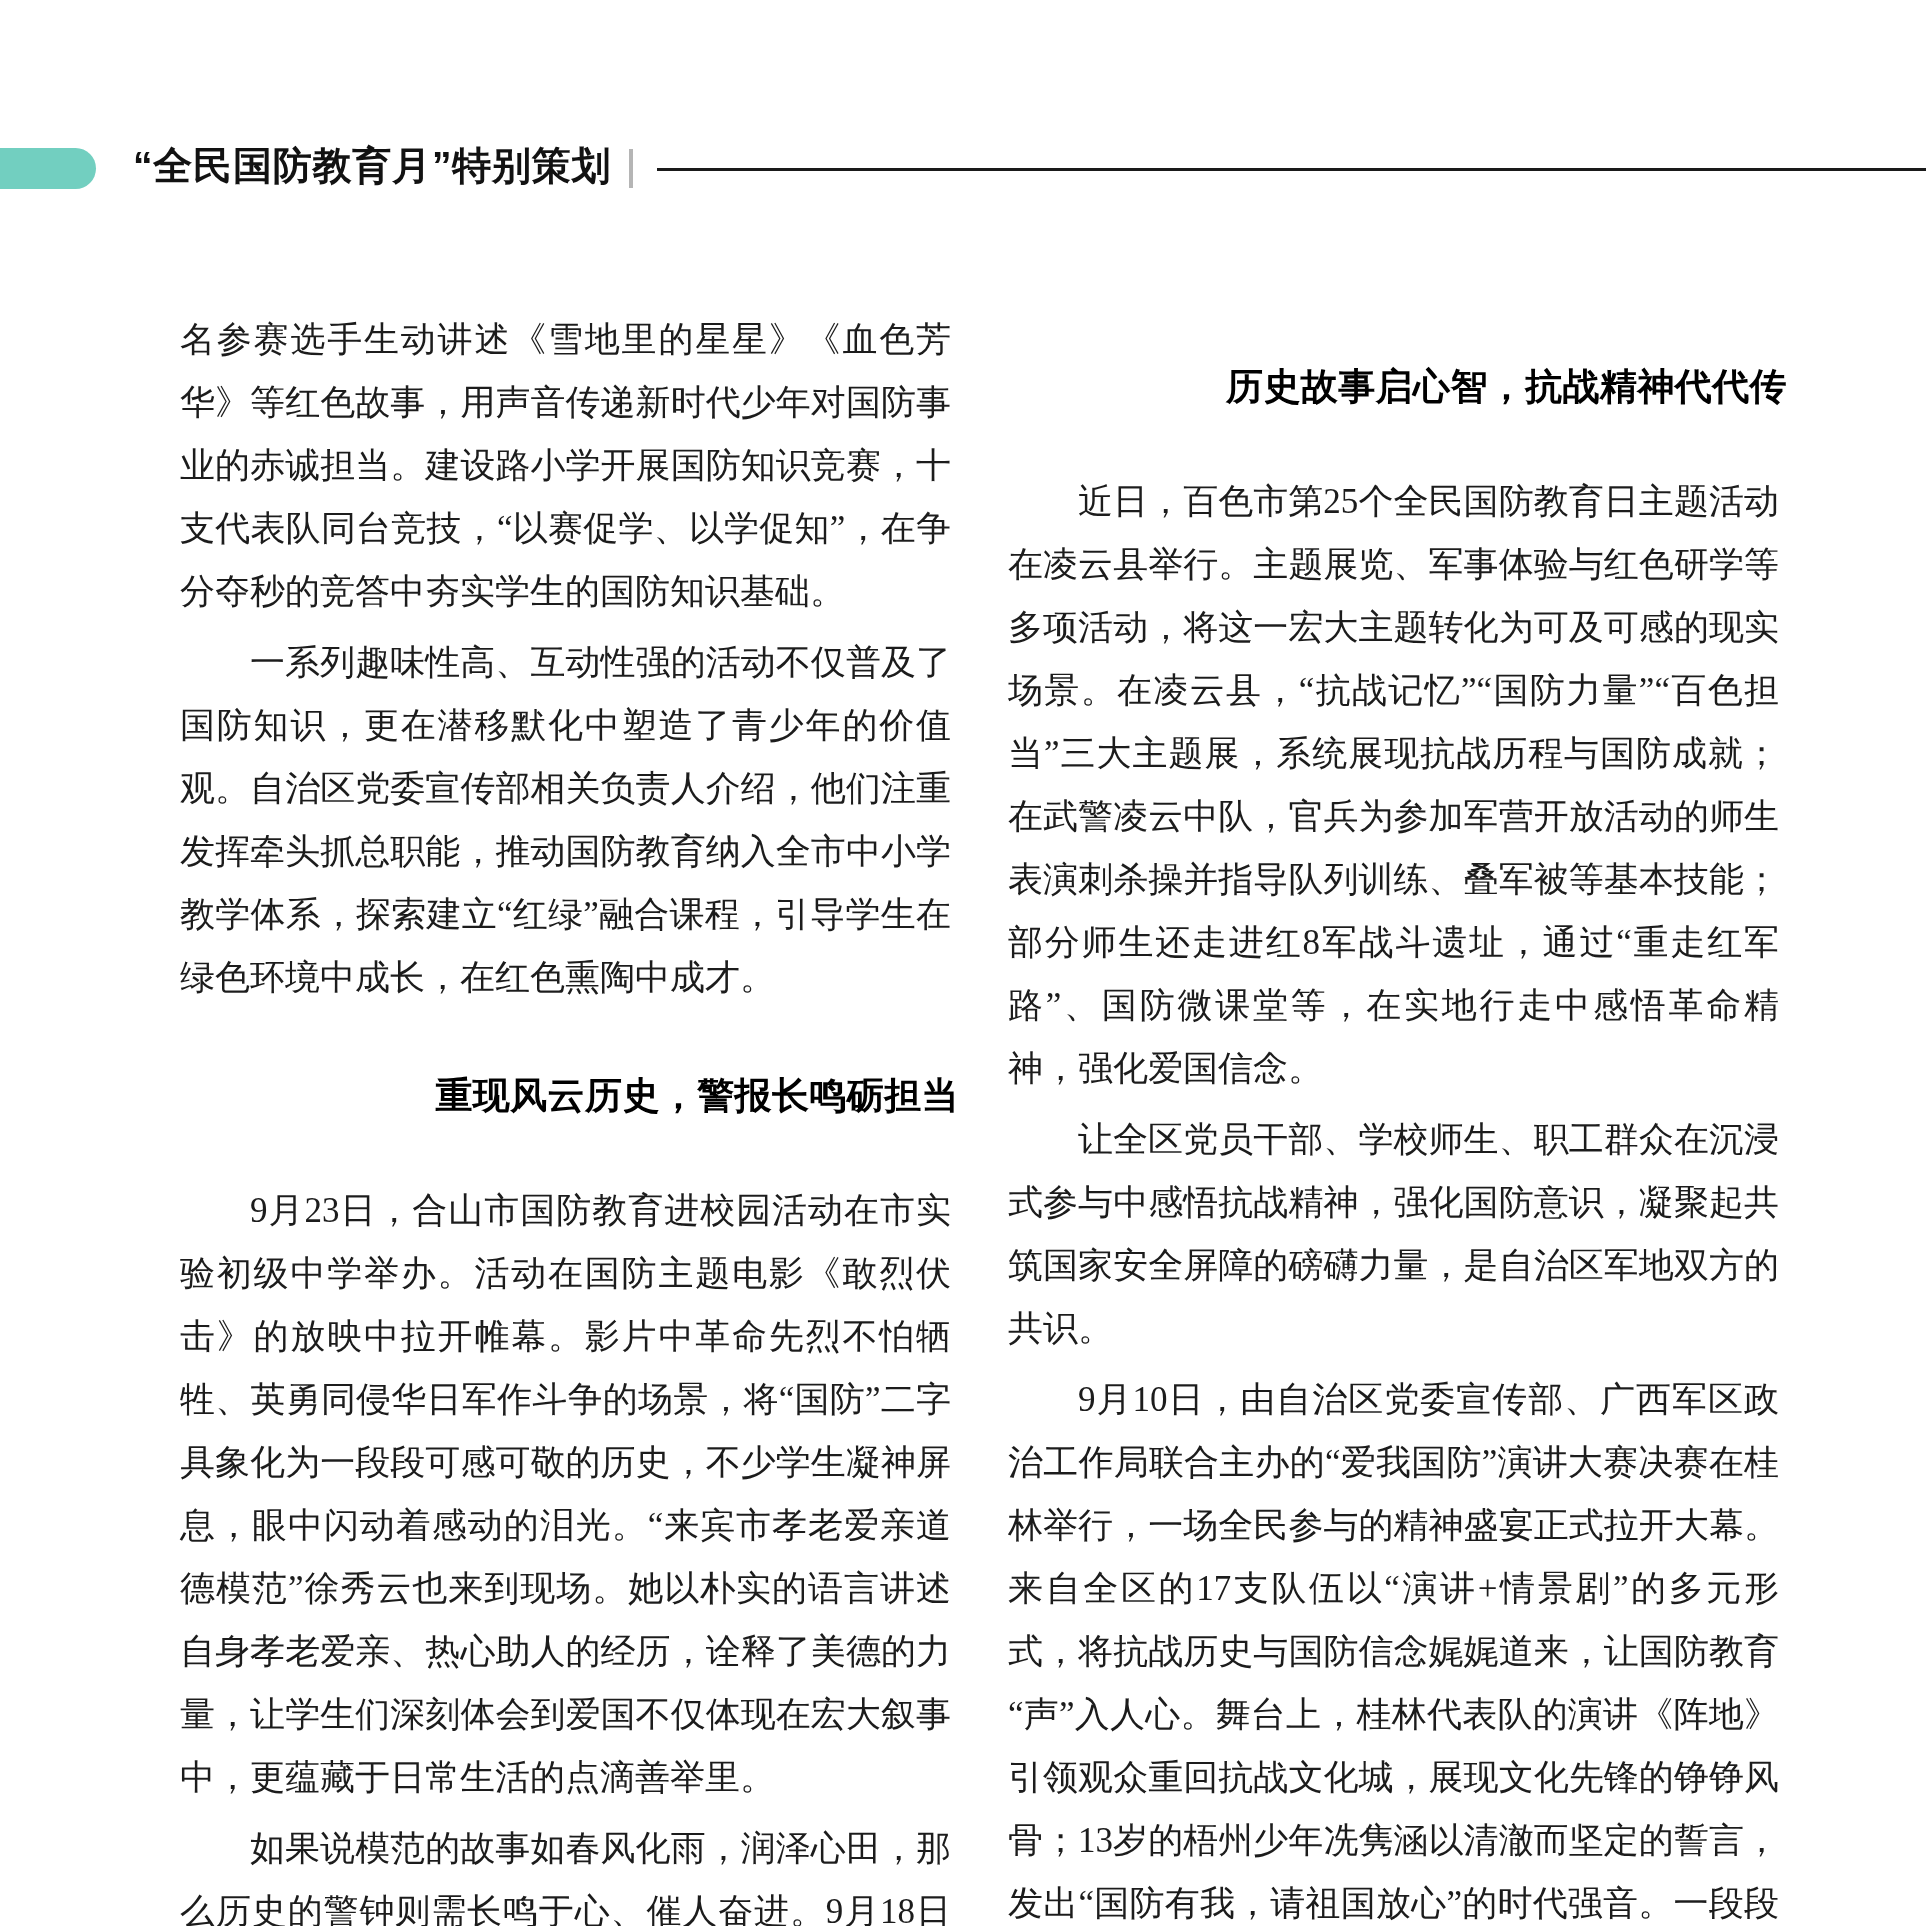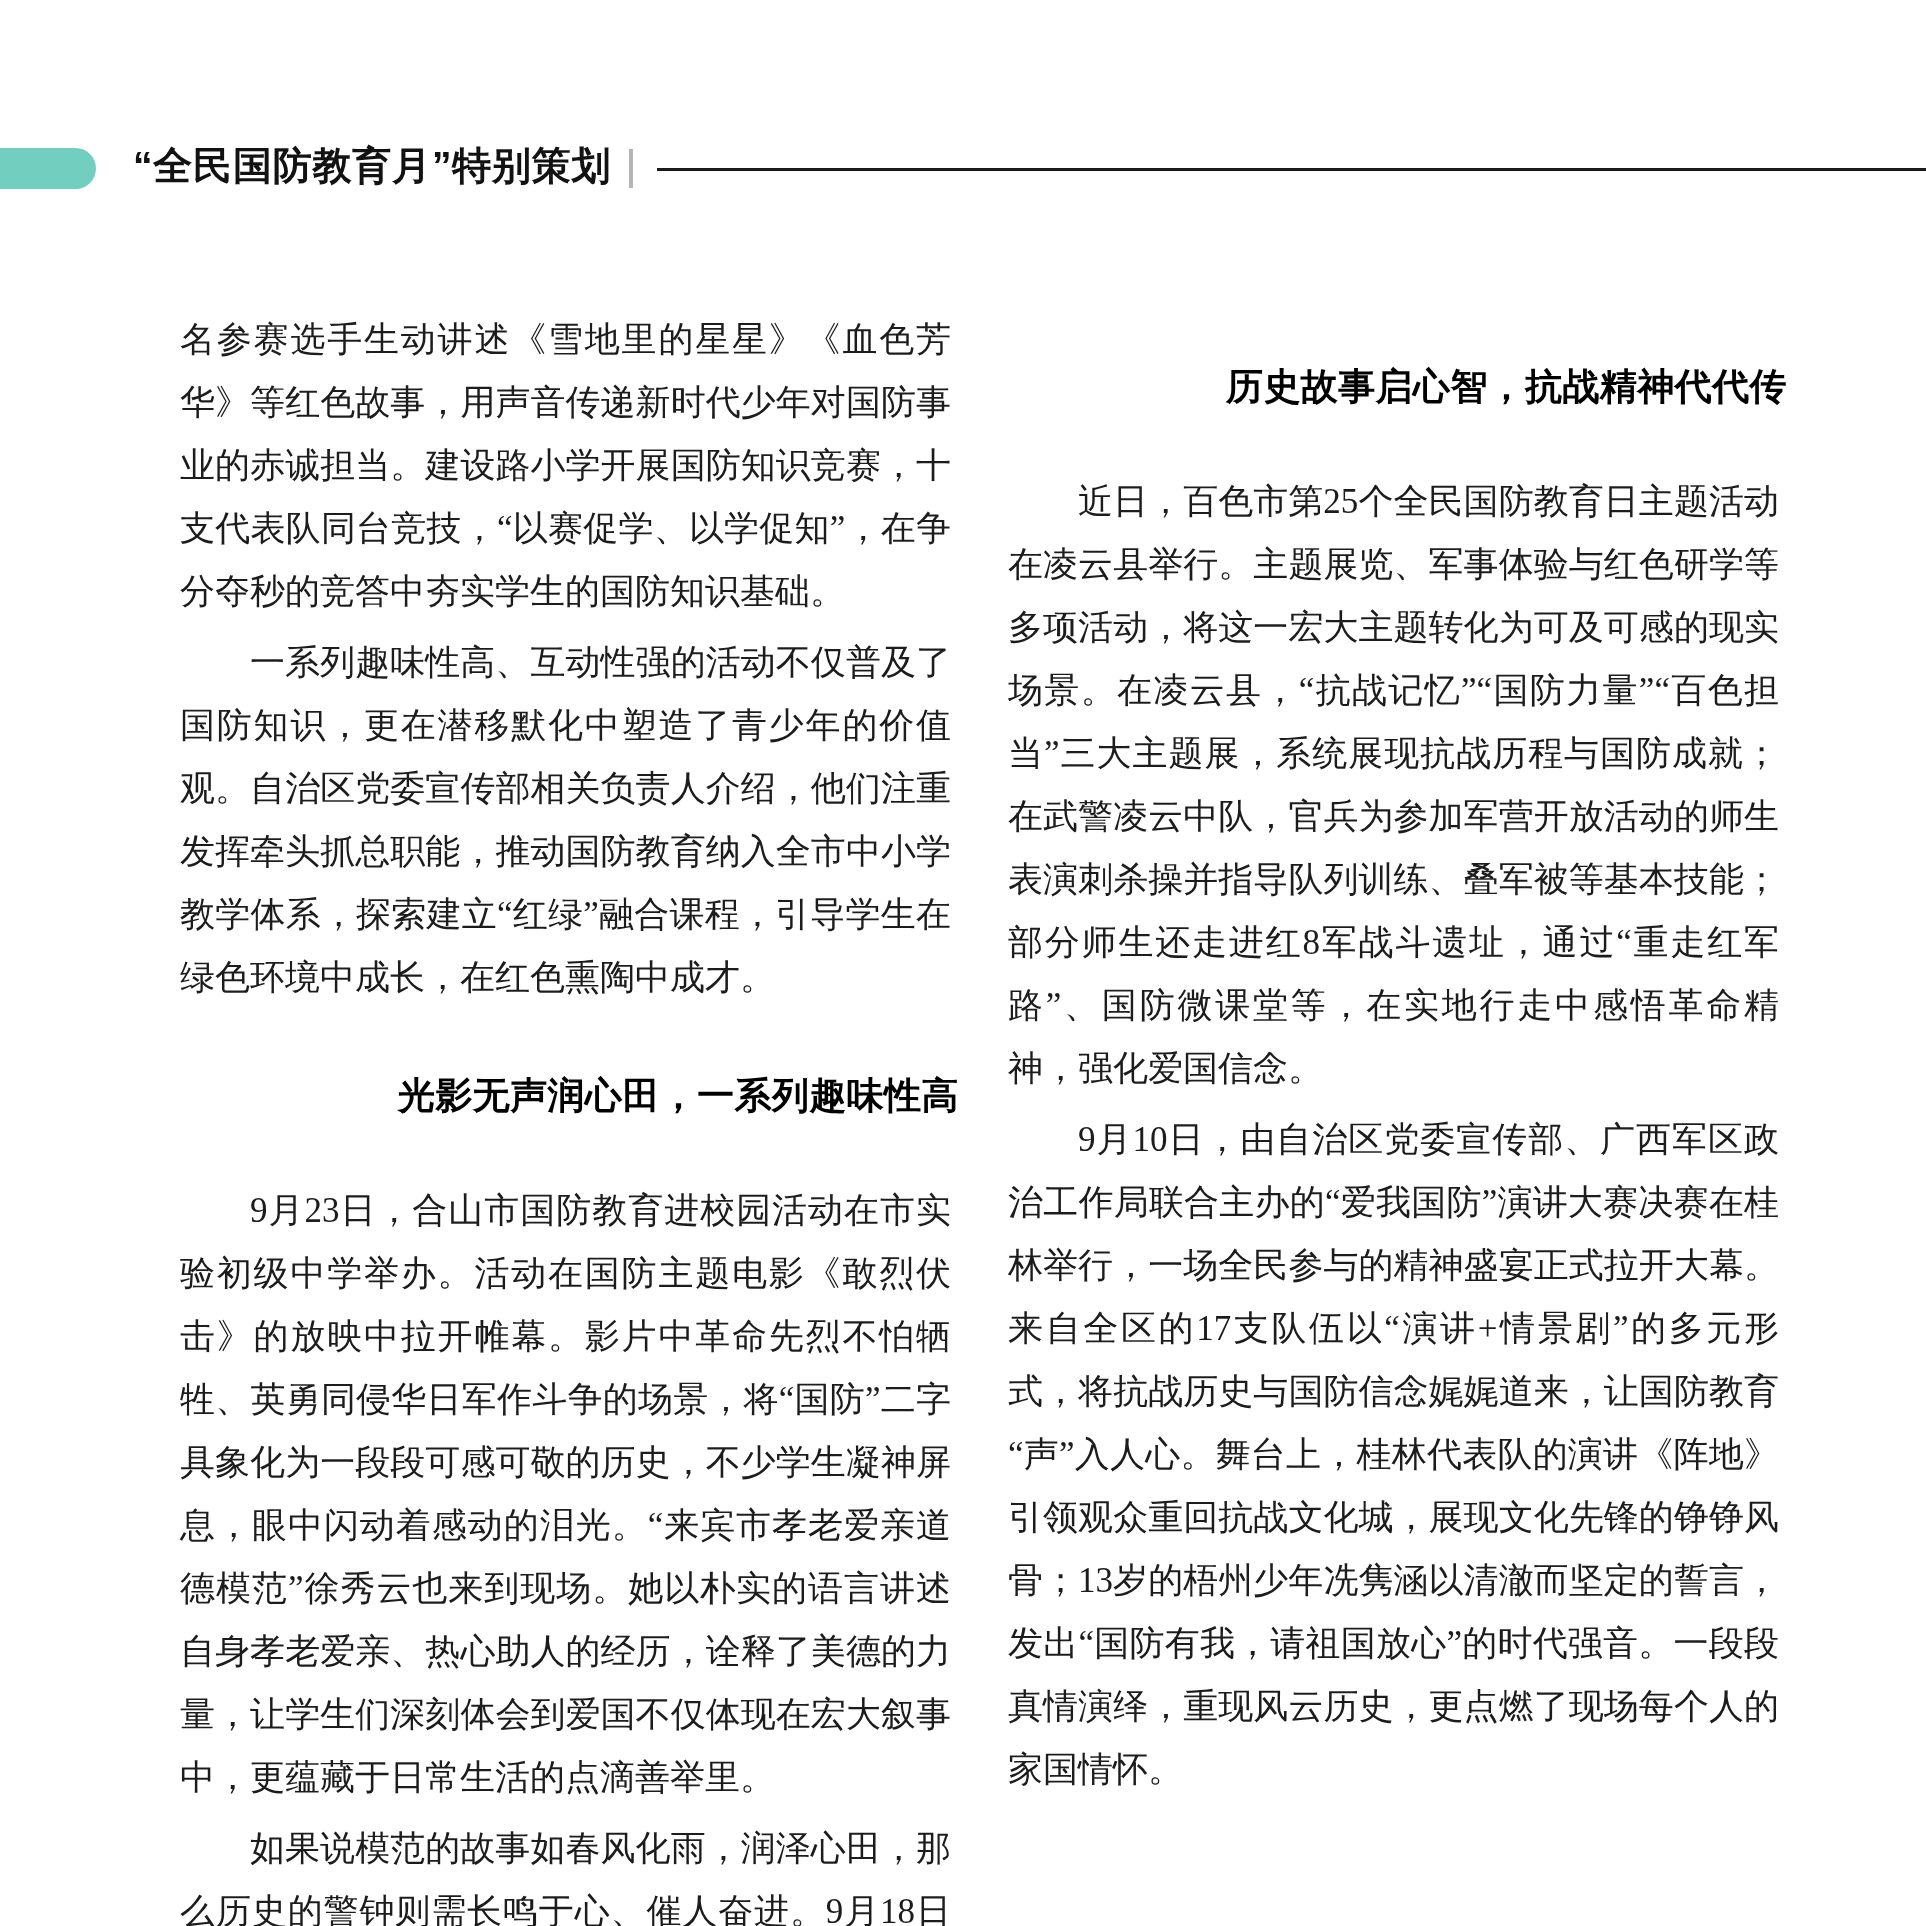--- a/index.html
+++ b/index.html
@@ -95,26 +95,27 @@
   <div class="header-tab"></div>
   <div class="header-title">“全民国防教育月”特别策划</div>
   <div class="header-vbar"></div>
   <div class="header-rule"></div>
 </header>
 
 <main>
   <section class="col col-left">
     <p>名参赛选手生动讲述《雪地里的星星》《血色芳华》等红色故事，用声音传递新时代少年对国防事业的赤诚担当。建设路小学开展国防知识竞赛，十支代表队同台竞技，“以赛促学、以学促知”，在争分夺秒的竞答中夯实学生的国防知识基础。</p>
     <p class="indent">一系列趣味性高、互动性强的活动不仅普及了国防知识，更在潜移默化中塑造了青少年的价值观。自治区党委宣传部相关负责人介绍，他们注重发挥牵头抓总职能，推动国防教育纳入全市中小学教学体系，探索建立“红绿”融合课程，引导学生在绿色环境中成长，在红色熏陶中成才。</p>
-    <h2>光影无声润心田，一系列趣味性高</h2>
+    <h2>重现风云历史，警报长鸣砺担当</h2>
     <p class="indent">9月23日，合山市国防教育进校园活动在市实验初级中学举办。活动在国防主题电影《敢烈伏击》的放映中拉开帷幕。影片中革命先烈不怕牺牲、英勇同侵华日军作斗争的场景，将“国防”二字具象化为一段段可感可敬的历史，不少学生凝神屏息，眼中闪动着感动的泪光。“来宾市孝老爱亲道德模范”徐秀云也来到现场。她以朴实的语言讲述自身孝老爱亲、热心助人的经历，诠释了美德的力量，让学生们深刻体会到爱国不仅体现在宏大叙事中，更蕴藏于日常生活的点滴善举里。</p>
     <p class="indent">如果说模范的故事如春风化雨，润泽心田，那么历史的警钟则需长鸣于心、催人奋进。9月18日上午10时，尖锐的防空警报声划破桂林市中隐小学的宁静，2900余名师生迅速行动，按预定路线紧张有序疏散。整个过程高效流畅，全校师生安全集结仅用时5分57秒。</p>
 
   </section>
 
   <section class="col col-right">
     <h2>历史故事启心智，抗战精神代代传</h2>
     <p class="indent">近日，百色市第25个全民国防教育日主题活动在凌云县举行。主题展览、军事体验与红色研学等多项活动，将这一宏大主题转化为可及可感的现实场景。在凌云县，“抗战记忆”“国防力量”“百色担当”三大主题展，系统展现抗战历程与国防成就；在武警凌云中队，官兵为参加军营开放活动的师生表演刺杀操并指导队列训练、叠军被等基本技能；部分师生还走进红8军战斗遗址，通过“重走红军路”、国防微课堂等，在实地行走中感悟革命精神，强化爱国信念。</p>
+    <p class="indent">让全区党员干部、学校师生、职工群众在沉浸式参与中感悟抗战精神，强化国防意识，凝聚起共筑国家安全屏障的磅礴力量，是自治区军地双方的共识。</p>
     <p class="indent">9月10日，由自治区党委宣传部、广西军区政治工作局联合主办的“爱我国防”演讲大赛决赛在桂林举行，一场全民参与的精神盛宴正式拉开大幕。来自全区的17支队伍以“演讲+情景剧”的多元形式，将抗战历史与国防信念娓娓道来，让国防教育“声”入人心。舞台上，桂林代表队的演讲《阵地》引领观众重回抗战文化城，展现文化先锋的铮铮风骨；13岁的梧州少年冼隽涵以清澈而坚定的誓言，发出“国防有我，请祖国放心”的时代强音。一段段真情演绎，重现风云历史，更点燃了现场每个人的家国情怀。</p>
 
   </section>
 </main>
 
 
 </body></html>

